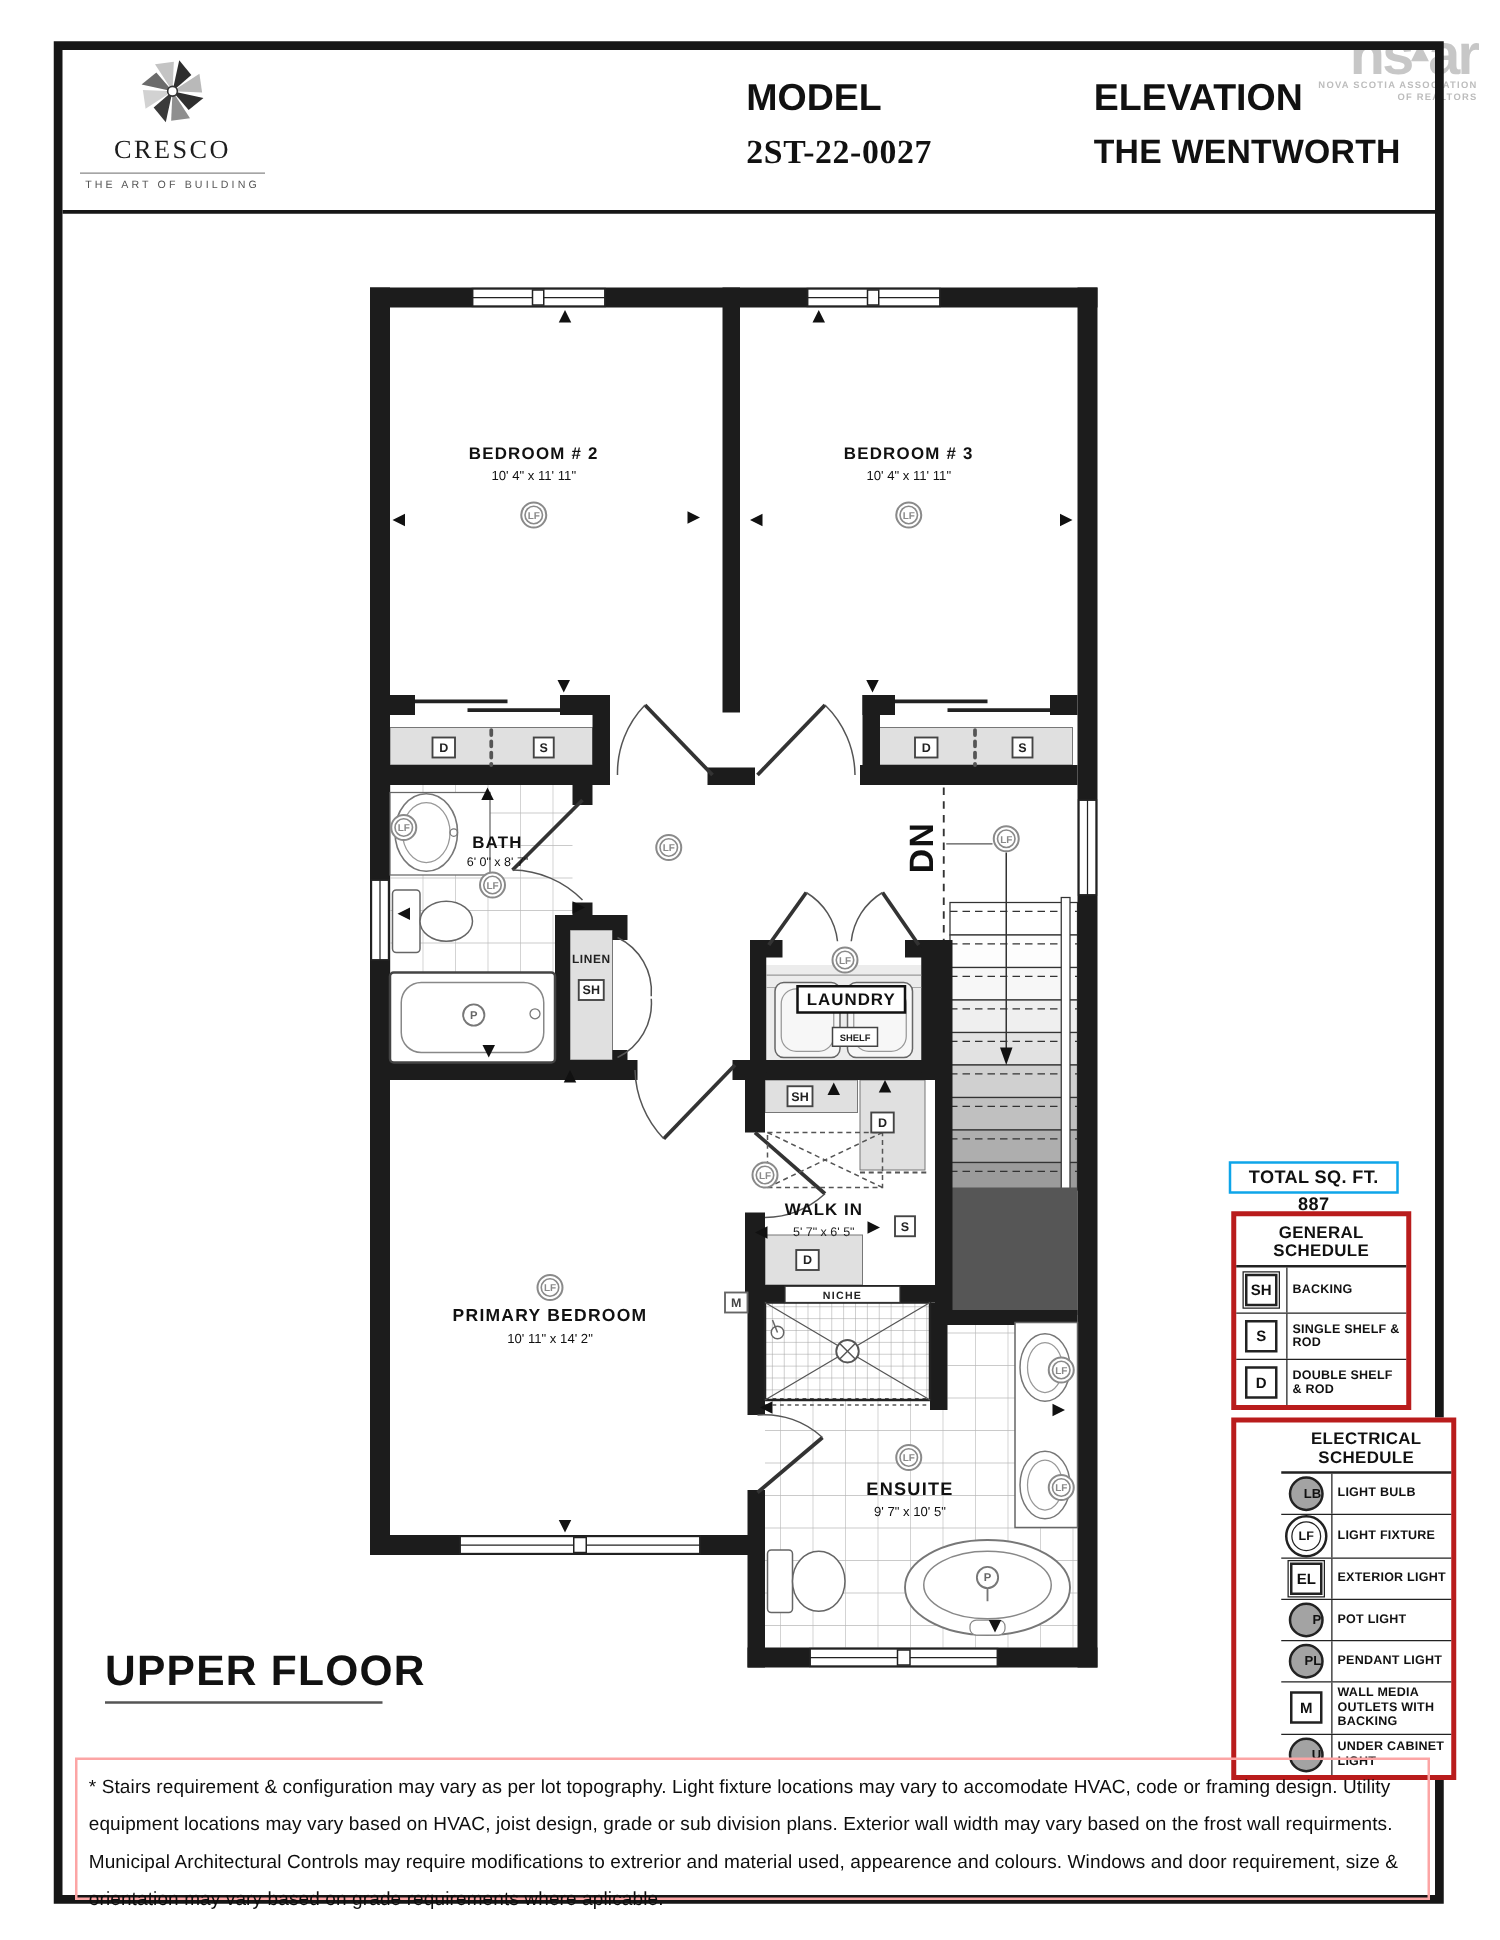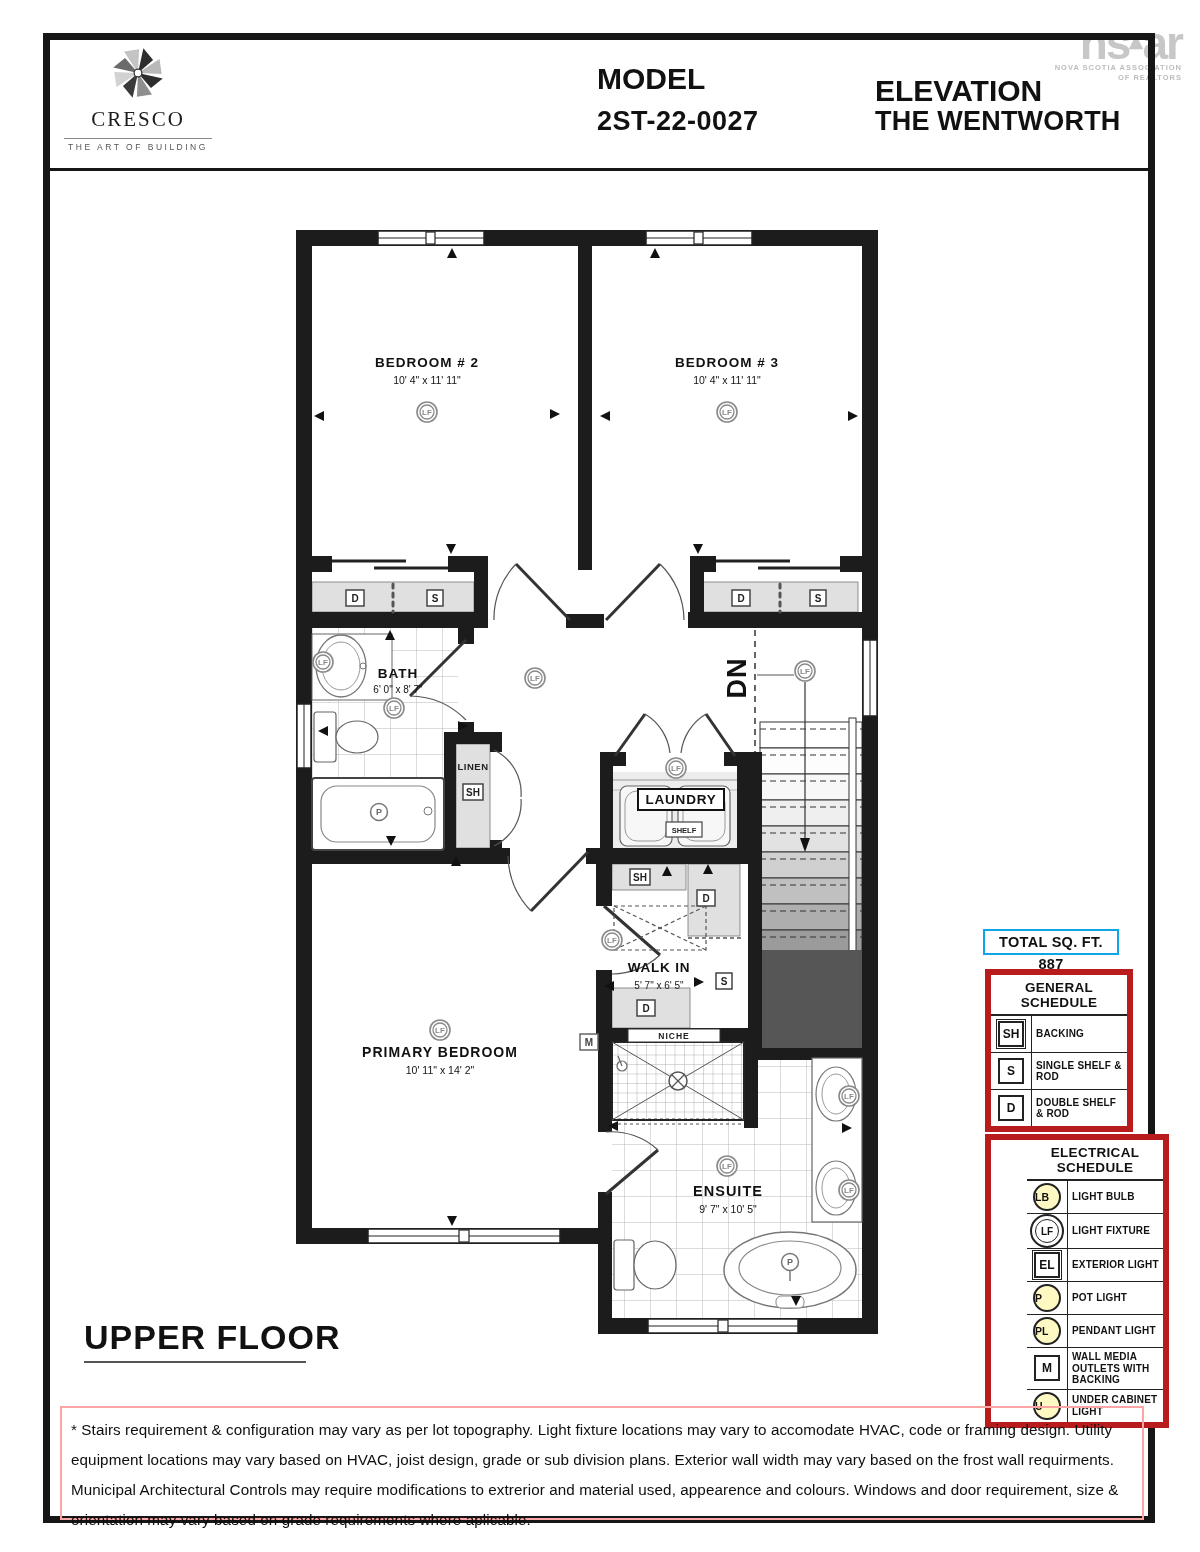--- a/index.html
+++ b/index.html
@@ -27,36 +27,36 @@
   .hdr-rule{position:absolute;left:50px;top:168px;width:1098px;height:3px;background:#161616;z-index:3;}
   
   svg.plan{position:absolute;left:0;top:0;z-index:3;}
   
   .upperfloor{position:absolute;left:84px;top:1318px;font-size:34px;font-weight:bold;
               letter-spacing:1px;z-index:3;}
   .upperfloor-rule{position:absolute;left:84px;top:1361px;width:222px;height:2px;background:#555;z-index:3;}
   
   .totalbox{position:absolute;left:983px;top:929px;width:132px;height:22px;border:2px solid #0ea5e9;
             font-size:14.5px;font-weight:bold;text-align:center;line-height:22px;z-index:3;letter-spacing:0.3px;}
-  .sched{position:absolute;left:985px;width:136px;border:6px solid #b91c1c;z-index:3;background:#fff;}
+  .sched{position:absolute;left:985px;width:136px;border:4px solid #b91c1c;z-index:3;background:#fff;}
   .gen{top:969px;}
   .elec{top:1134px;padding-left:36px;}
   .sched .title{font-size:13.5px;font-weight:bold;text-align:center;letter-spacing:0.3px;
                 border-bottom:2px solid #222;padding:5px 0 4px 0;}
   .srow{display:flex;border-bottom:1.5px solid #222;}
   .srow:last-child{border-bottom:none;}
   .scell-sym{width:40px;min-height:32px;border-right:1.5px solid #222;display:flex;align-items:center;justify-content:center;flex:none;}
   .scell-lab{flex:1;display:flex;align-items:center;padding:3px 2px 3px 4px;font-size:10px;
              font-weight:bold;letter-spacing:0.2px;line-height:11.5px;}
   .gen .scell-sym{min-height:36px;}
   .sym-sq{width:22px;height:22px;border:2px solid #222;display:flex;align-items:center;justify-content:center;
           font-size:12px;font-weight:bold;background:#fff;}
   .sym-sq.outl{outline:1.5px solid #222;outline-offset:1.5px;}
   .sym-ci{width:24px;height:24px;border:2px solid #222;border-radius:50%;display:flex;align-items:center;
-          justify-content:flex-start;font-size:10.5px;font-weight:bold;background:#fef9c3;}
+          justify-content:flex-end;font-size:10.5px;font-weight:bold;background:#a3a3a3;}
   .sym-dci{width:30px;height:30px;border:2px solid #222;border-radius:50%;display:flex;align-items:center;justify-content:center;}
   .sym-dci .in{width:22px;height:22px;border:1.5px solid #222;border-radius:50%;display:flex;align-items:center;
                justify-content:center;font-size:10px;font-weight:bold;}
   
   .footer{position:absolute;left:60px;top:1406px;width:1062px;height:96px;border:2px solid #fca5a5;
           padding:7px 9px;font-size:15.2px;line-height:30px;letter-spacing:0.1px;z-index:3;color:#0e0e0e;}
 </style>
 </head>
 <body>
 
@@ -84,22 +84,22 @@
           <path d="M0,0 L-13,-20 L1,-22 Z" fill="#c4c4c4"></path>
           <circle r="3.6" fill="#fff" stroke="#333" stroke-width="1.2"></circle>
         </g>
       </svg>
     </div>
     <div class="nm">CRESCO</div>
     <div class="rule"></div>
     <div class="tag">THE ART OF BUILDING</div>
   </div>
   <div class="hdr mlabel" style="position:absolute;">MODEL</div>
-  <div class="hdr mvalue" style="position:absolute;">2ST-22-0027</div>
-  <div class="hdr elabel" style="position:absolute;margin-top:12px;">ELEVATION</div>
+  <div class="hdr mvalue" style="position:absolute;font-family:Liberation Serif, serif;">2ST-22-0027</div>
+  <div class="hdr elabel" style="position:absolute;">ELEVATION</div>
   <div class="hdr evalue" style="position:absolute;">THE WENTWORTH</div>
   <div class="hdr-rule"></div>
 
   <svg class="plan" width="1200" height="1552" viewBox="0 0 1200 1552">
     <defs>
       <pattern id="tile26" width="26" height="26" patternUnits="userSpaceOnUse">
         <path d="M26,0 H0 V26" fill="none" stroke="#b9b9b9" stroke-width="1"></path>
       </pattern>
       <pattern id="tile9" width="9.5" height="9.5" patternUnits="userSpaceOnUse">
         <path d="M9.5,0 H0 V9.5" fill="none" stroke="#9f9f9f" stroke-width="0.8"></path>

